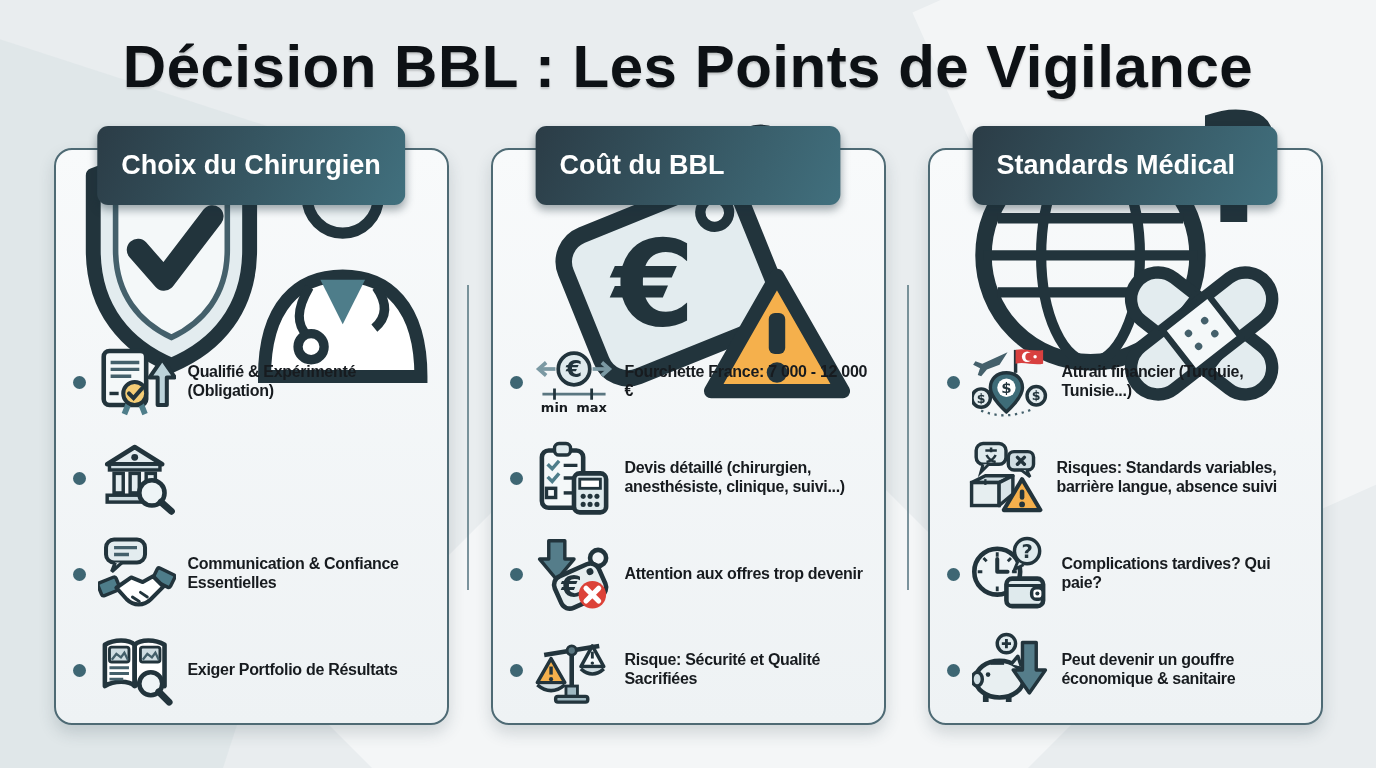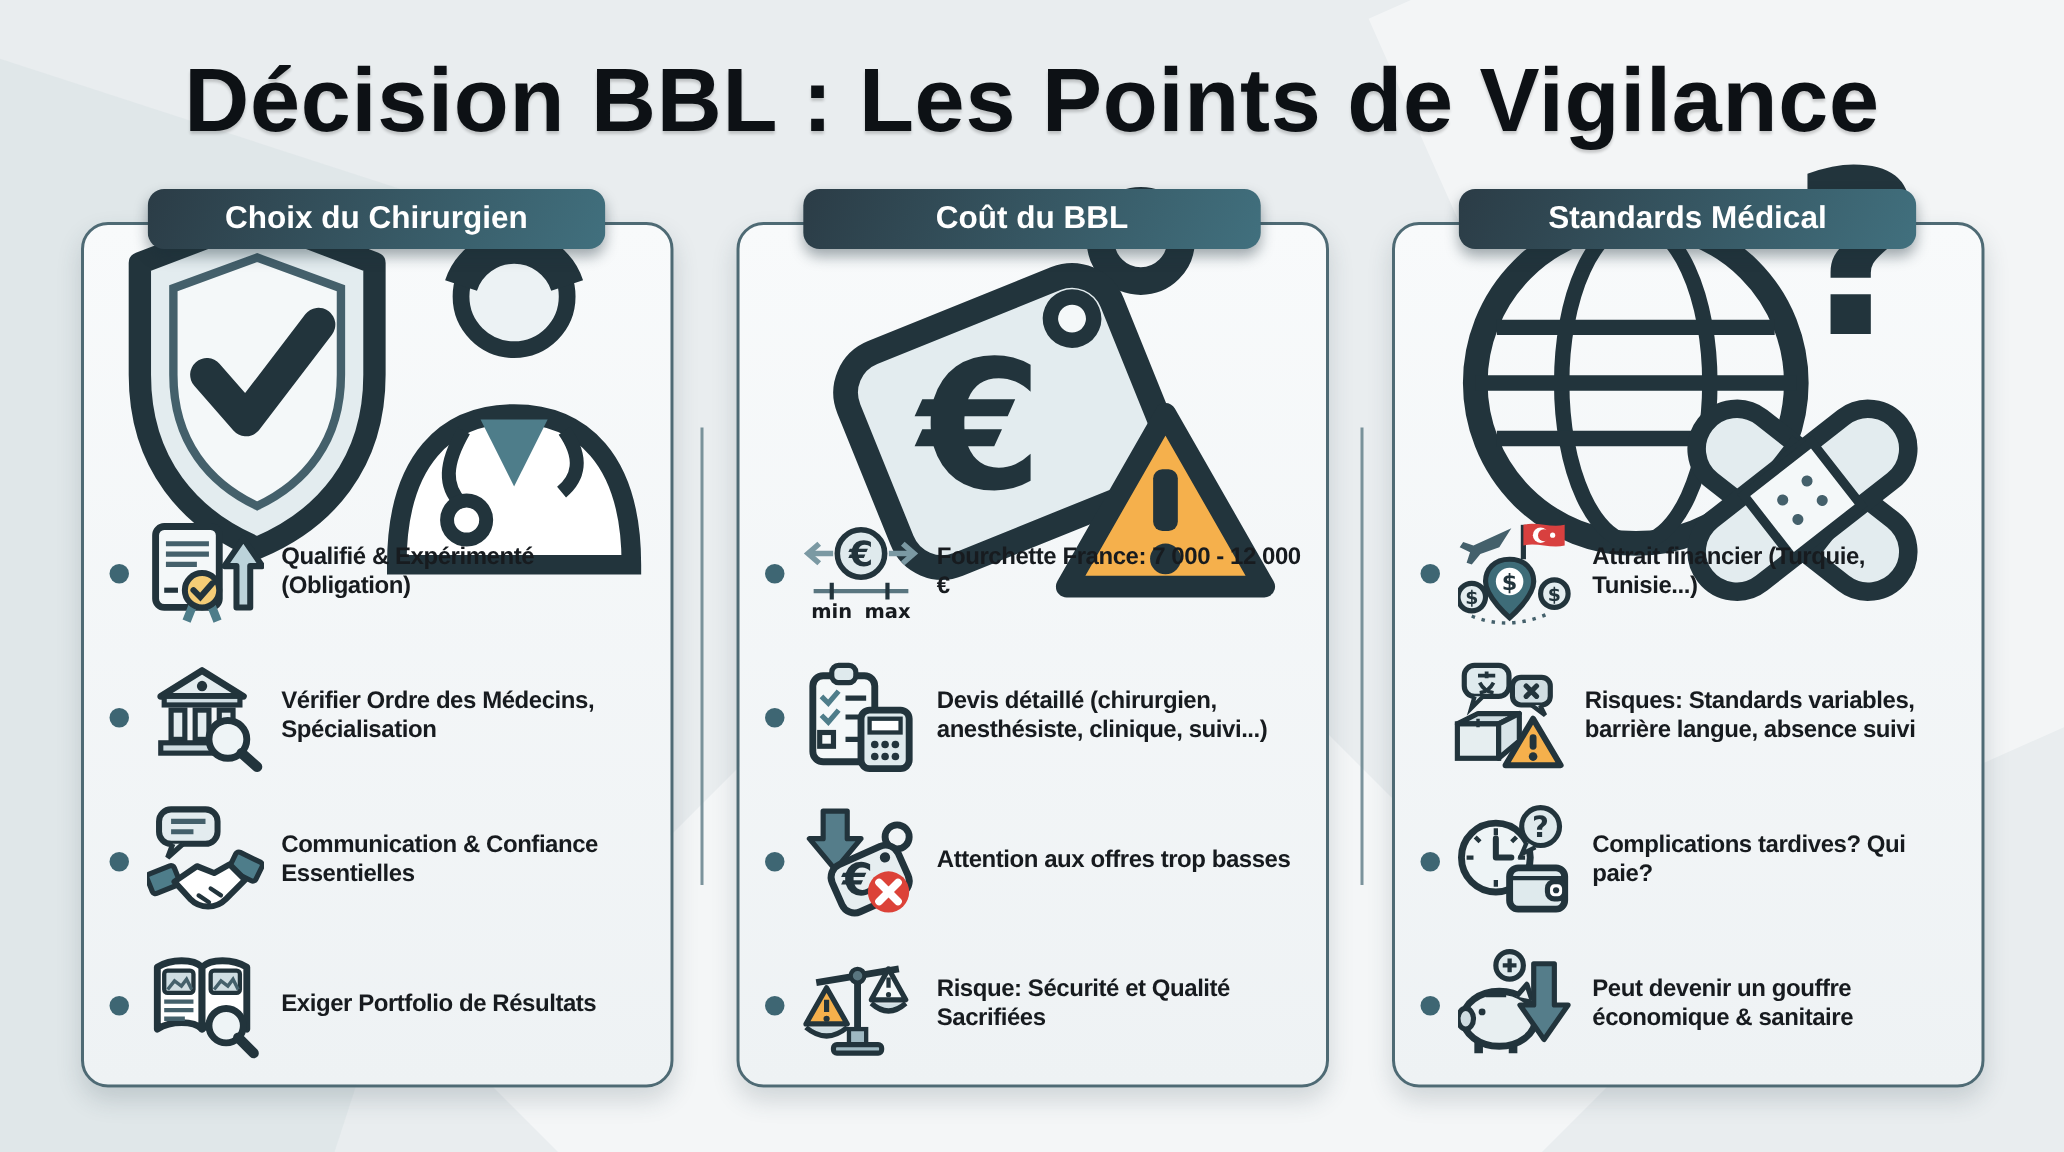--- a/index.html
+++ b/index.html
@@ -31,26 +31,26 @@
 
   .card {
     position:relative;
     width:395px; height:577px;
     border:2px solid #4e6a74; border-radius:18px;
     background:linear-gradient(180deg,#f8fafb 0%, #eef2f4 100%);
     box-shadow:0 8px 16px rgba(45,65,75,0.18);
   }
   .badge {
     position:absolute; top:-24px; left:50%; transform:translateX(-50%);
-    min-width:305px; padding:8px 24px;
+    min-width:305px; padding:24px 24px;
     border-radius:11px;
     background:linear-gradient(115deg,#2c3d47 0%, #38596426 30%, #3f6b79 100%);
     background-color:#35525d;
     background-image:linear-gradient(115deg,#2b3c46, #41707e);
-    color:#ffffff; font-size:21px; font-weight:700; text-align:center;
+    color:#ffffff; font-size:27px; font-weight:700; text-align:left;
     white-space:nowrap;
     box-shadow:0 5px 9px rgba(25,45,55,0.4);
   }
   .hero { height:150px; margin-top:32px;
     display:flex; align-items:center; justify-content:center; }
 
   .rows { padding:2px 8px 0 12px; }
   .row { display:flex; align-items:center; height:96px; }
   .dot { width:13px; height:13px; border-radius:50%; background:#3e6673;
     flex:none; margin:0 9px 0 5px; }
@@ -124,21 +124,20 @@
             <circle cx="32" cy="14" r="3" fill="#22343c"></circle>
             <rect x="10" y="20" width="44" height="5" fill="#cfdde2" stroke="#22343c" stroke-width="3"></rect>
             <rect x="14" y="28" width="8" height="17" fill="#e3ecef" stroke="#22343c" stroke-width="3"></rect>
             <rect x="28" y="28" width="8" height="17" fill="#e3ecef" stroke="#22343c" stroke-width="3"></rect>
             <rect x="42" y="28" width="8" height="17" fill="#e3ecef" stroke="#22343c" stroke-width="3"></rect>
             <rect x="8" y="47" width="48" height="6" fill="#cfdde2" stroke="#22343c" stroke-width="3"></rect>
             <circle cx="47" cy="45" r="11" fill="#eef4f6" stroke="#22343c" stroke-width="4"></circle>
             <path d="M55 53 L64 61" stroke="#22343c" stroke-width="6" stroke-linecap="round"></path>
           </svg>
         </div>
-        <div class="txt">Vérifier Ordre des Médecins, Spécialisation</div>
       </div>
 
       <div class="row">
         <div class="dot"></div>
         <div class="ico">
           <svg viewBox="0 0 68 64">
             <rect x="7" y="2" width="34" height="20" rx="7" fill="#e3ecef" stroke="#22343c" stroke-width="3.5"></rect>
             <path d="M15 22 l-3 8 9-8" fill="#e3ecef" stroke="#22343c" stroke-width="3"></path>
             <path d="M14 9 h20 M14 15 h13" stroke="#44606b" stroke-width="3"></path>
             <rect x="1" y="37" width="17" height="12" rx="2" transform="rotate(-22 9 43)" fill="#4e7d8a" stroke="#22343c" stroke-width="3"></rect>
@@ -239,21 +238,21 @@
             <circle cx="55" cy="18" r="7" fill="none" stroke="#22343c" stroke-width="4"></circle>
             <g transform="rotate(-24 38 42)">
               <rect x="18" y="28" width="42" height="30" rx="8" fill="#e6eef0" stroke="#22343c" stroke-width="4"></rect>
               <circle cx="52" cy="35" r="3" fill="#22343c"></circle>
             </g>
             <text x="32" y="52" font-size="26" font-weight="bold" fill="#22343c" text-anchor="middle">€</text>
             <circle cx="50" cy="50" r="12" fill="#dc4238"></circle>
             <path d="M44.5 44.5 L55.5 55.5 M55.5 44.5 L44.5 55.5" stroke="#ffffff" stroke-width="4.5" stroke-linecap="round"></path>
           </svg>
         </div>
-        <div class="txt">Attention aux offres trop basses</div>
+        <div class="txt">Attention aux offres trop devenir</div>
       </div>
 
       <div class="row">
         <div class="dot"></div>
         <div class="ico">
           <svg viewBox="0 0 68 64">
             <path d="M8 19 L56 11" stroke="#22343c" stroke-width="4"></path>
             <path d="M32 15 V48" stroke="#22343c" stroke-width="4"></path>
             <circle cx="32" cy="15" r="4" fill="#5a7680" stroke="#22343c" stroke-width="2.5"></circle>
             <rect x="27" y="46" width="10" height="9" fill="#9fb9c2" stroke="#22343c" stroke-width="2.5"></rect>

